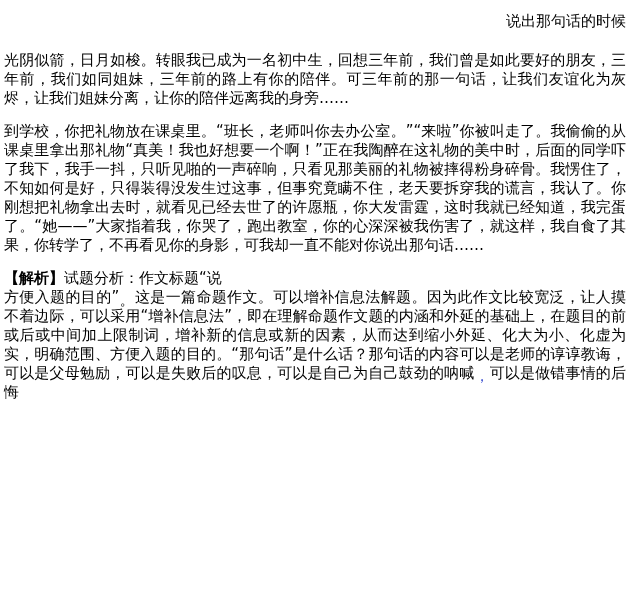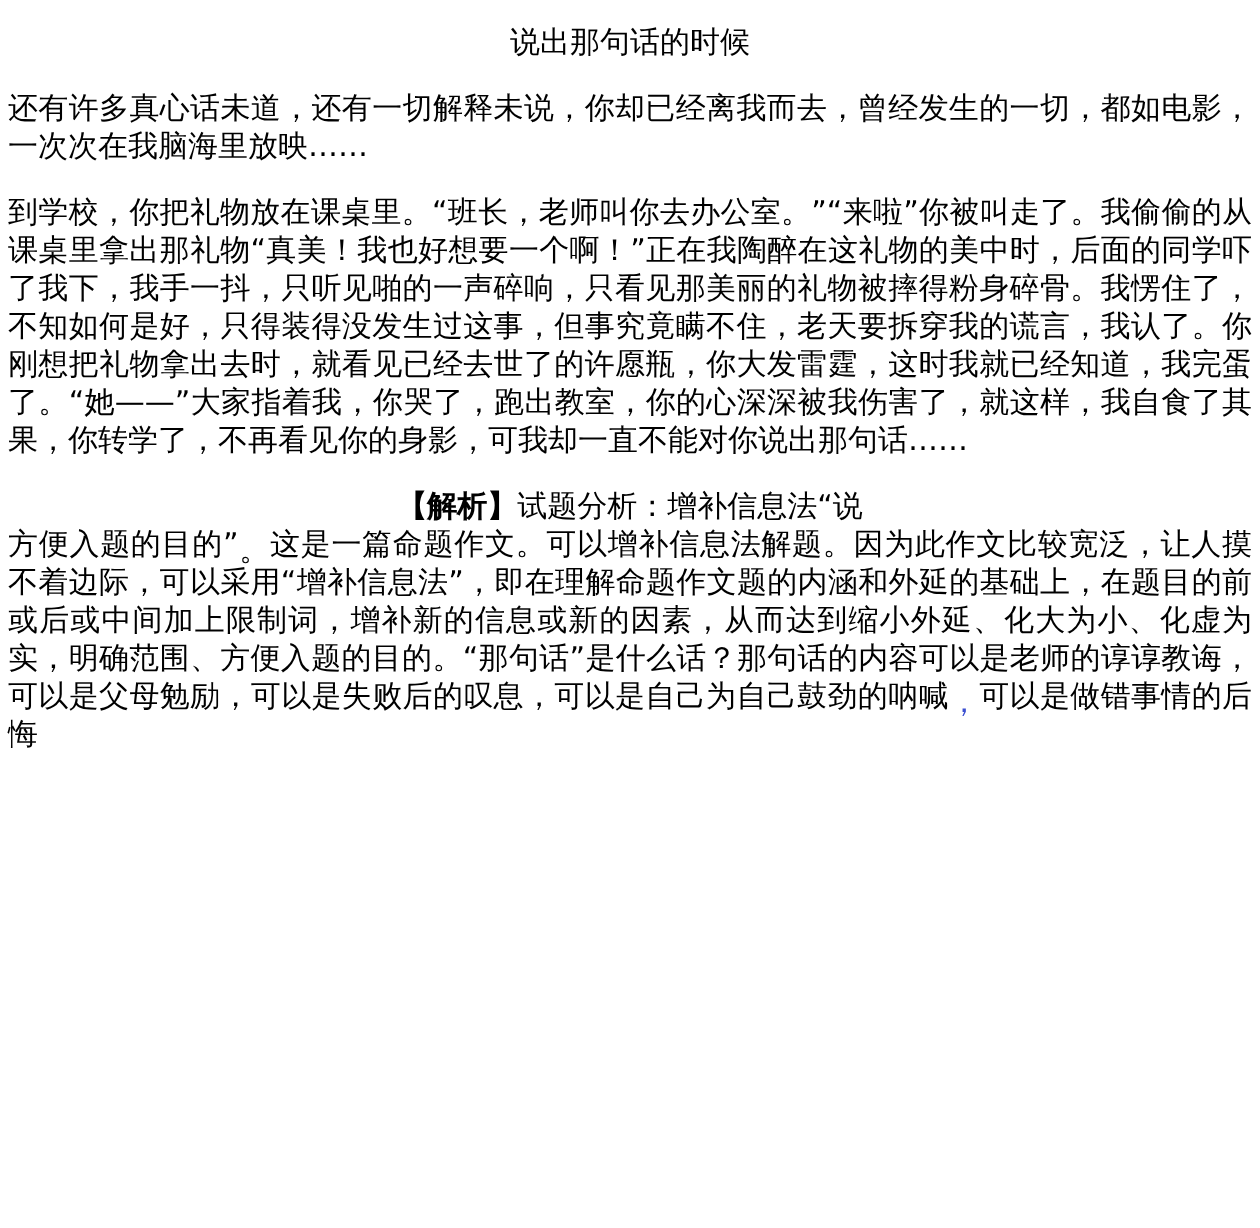--- a/index.html
+++ b/index.html
@@ -17,34 +17,34 @@
   .page {
     padding: 12px 4px 0 4px;
     font-size: 15px;
     line-height: 19px;
     text-align: justify;
   }
   .essay-title {
     font-size: 15px;
     font-weight: normal;
     margin: 0;
-    text-align: center;
+    text-align: right;
   }
   .para {
     margin: 14px 0 0 0;
   }
   .para-first {
     margin-top: 20px;
   }
   .analysis-section {
     margin: 14px 0 0 0;
   }
   .analysis-first-line {
     display: flex;
-    justify-content: center;
+    justify-content: flex-start;
     align-items: baseline;
   }
   .analysis-label {
     font-weight: bold;
     white-space: nowrap;
   }
   .analysis-right {
     white-space: nowrap;
   }
   .analysis-body {
@@ -58,28 +58,28 @@
     color: #3b4fd0;
   }
 </style>
 </head>
 <body>
 
 <div class="page">
 
   <h1 class="essay-title">说出那句话的时候</h1>
 
+  <p class="para para-first">光阴似箭，日月如梭。转眼我已成为一名初中生，回想三年前，我们曾是如此要好的朋友，三年前，我们如同姐妹，三年前的路上有你的陪伴。可三年前的那一句话，让我们友谊化为灰烬，让我们姐妹分离，让你的陪伴远离我的身旁……</p>
 
-  <p class="para">还有许多真心话未道，还有一切解释未说，你却已经离我而去，曾经发生的一切，都如电影，一次次在我脑海里放映……</p>
 
 
   <p class="para">到学校，你把礼物放在课桌里。“班长，老师叫你去办公室。”“来啦”你被叫走了。我偷偷的从课桌里拿出那礼物“真美！我也好想要一个啊！”正在我陶醉在这礼物的美中时，后面的同学吓了我下，我手一抖，只听见啪的一声碎响，只看见那美丽的礼物被摔得粉身碎骨。我愣住了，不知如何是好，只得装得没发生过这事，但事究竟瞒不住，老天要拆穿我的谎言，我认了。你刚想把礼物拿出去时，就看见已经去世了的许愿瓶，你大发雷霆，这时我就已经知道，我完蛋了。“她——”大家指着我，你哭了，跑出教室，你的心深深被我伤害了，就这样，我自食了其果，你转学了，不再看见你的身影，可我却一直不能对你说出那句话……</p>
 
 
   <div class="analysis-section">
     <div class="analysis-first-line">
       <span class="analysis-label">【解析】</span>
-      <span class="analysis-right">试题分析：增补信息法“说</span>
+      <span class="analysis-right">试题分析：作文标题“说</span>
     </div>
     <div class="analysis-body"><span>方便入题的目的”</span><span class="low-punct">。</span><span>这是一篇命题作文。可以增补信息法解题。因为此作文比较宽泛，让人摸不着边际，可以采用“增补信息法”，即在理解命题作文题的内涵和外延的基础上，在题目的前或后或中间加上限制词，增补新的信息或新的因素，从而达到缩小外延、化大为小、化虚为实，明确范围、方便入题的目的。“那句话”是什么话？那句话的内容可以是老师的谆谆教诲，可以是父母勉励，可以是失败后的叹息，可以是自己为自己鼓劲的呐喊</span><span class="low-punct accent">，</span><span>可以是做错事情的后悔</span></div>
   </div>
 
 </div>
 
 </body></html>

